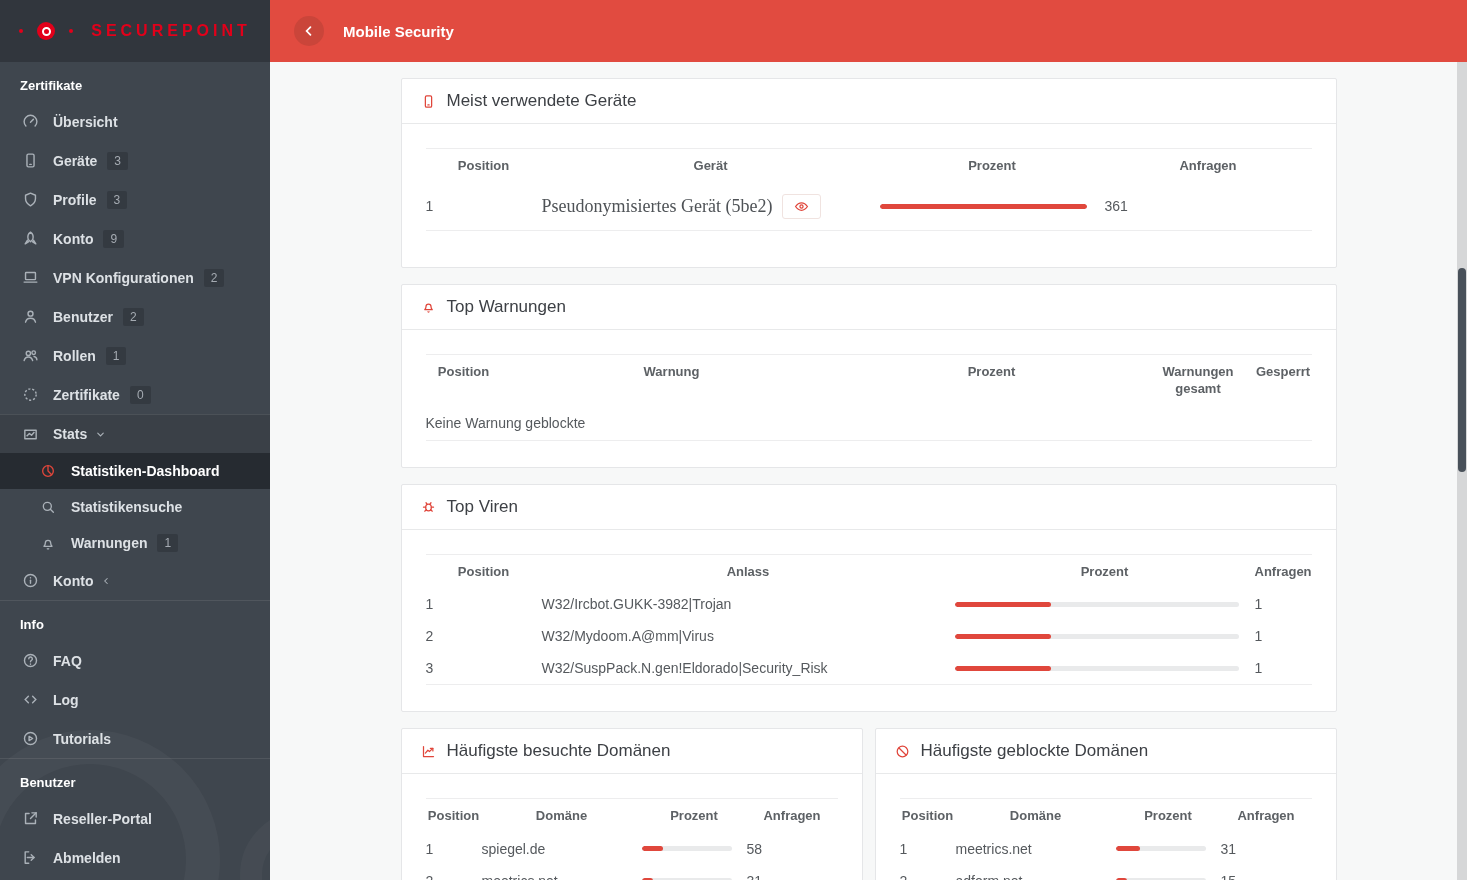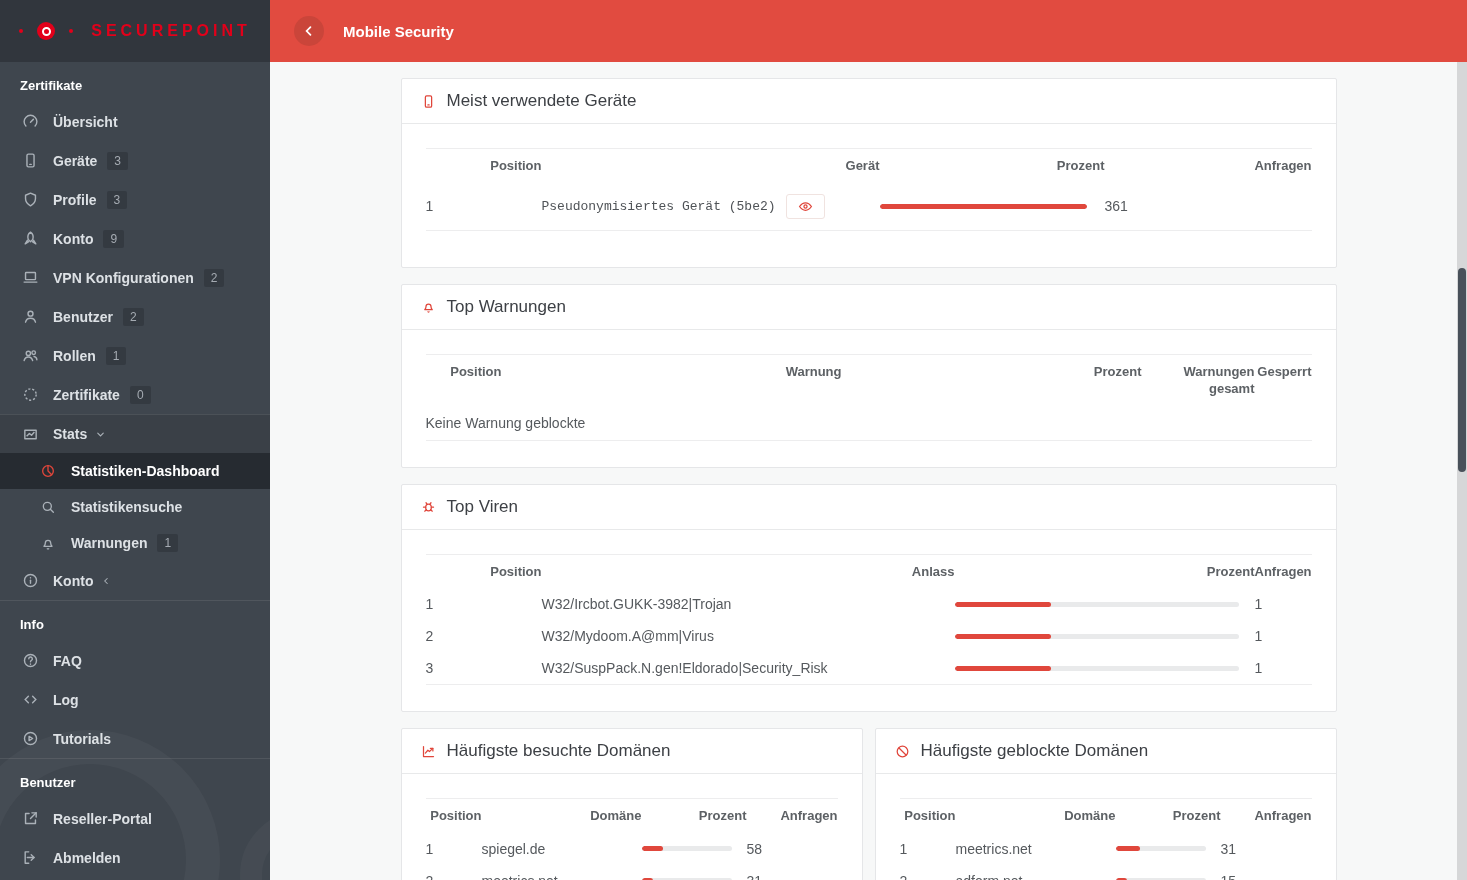--- a/index.html
+++ b/index.html
@@ -44,27 +44,27 @@
   .container { width:936px; margin:0 auto; display:flex; flex-direction:column; gap:16px; }
 
   .card { background:#ffffff; border:1px solid #e5e6e8; border-radius:2px; }
   .card-head { display:flex; align-items:center; gap:11px; padding:12px 19px; border-bottom:1px solid #e8e9ea; }
   .cicon { color:#e0463b; display:flex; align-items:center; }
   .card-title { font-size:17px; color:#3d4045; }
   .card-body { padding:24px 24px 26px; }
   .card-body.devices-body { padding-bottom:36px; }
 
   table.tbl { width:100%; border-collapse:collapse; table-layout:fixed; border-top:1px solid #ededee; border-bottom:1px solid #ededee; }
-  .tbl th { text-align:right; font-size:13px; font-weight:bold; color:#5d6165; padding:8px 0; line-height:1.35; vertical-align:top; }
+  .tbl th { text-align:center; font-size:13px; font-weight:bold; color:#5d6165; padding:8px 0; line-height:1.35; vertical-align:top; }
   .tbl td { font-size:14px; color:#55595d; padding:9px 0; vertical-align:middle; }
   .devices-tbl td { padding:11px 0; }
   .small-tbl td { padding:8px 0; }
 
   .devcell { display:flex; align-items:center; }
-  .mono { font-family:Liberation Mono, monospace; font-size:13px; color:#4f5357; }
+  .mono { font-family:Liberation Serif, serif; font-size:18px; color:#4f5357; }
   .eye-btn { margin-left:10px; display:inline-flex; align-items:center; justify-content:center; padding:4px 11px; background:#fff; border:1px solid #f0e3e0; border-radius:3px; color:#e0463b; cursor:pointer; }
 
   .bar { height:5px; border-radius:3px; background:#e9eaeb; overflow:hidden; }
   .bar i { display:block; height:100%; background:#e0473c; border-radius:3px; }
   .bar-lg { width:207px; }
   .bar-md { width:284px; }
   .bar-sm { width:90px; }
 
   .empty-text { font-size:14px; color:#63676b; padding:12px 0; }
 

